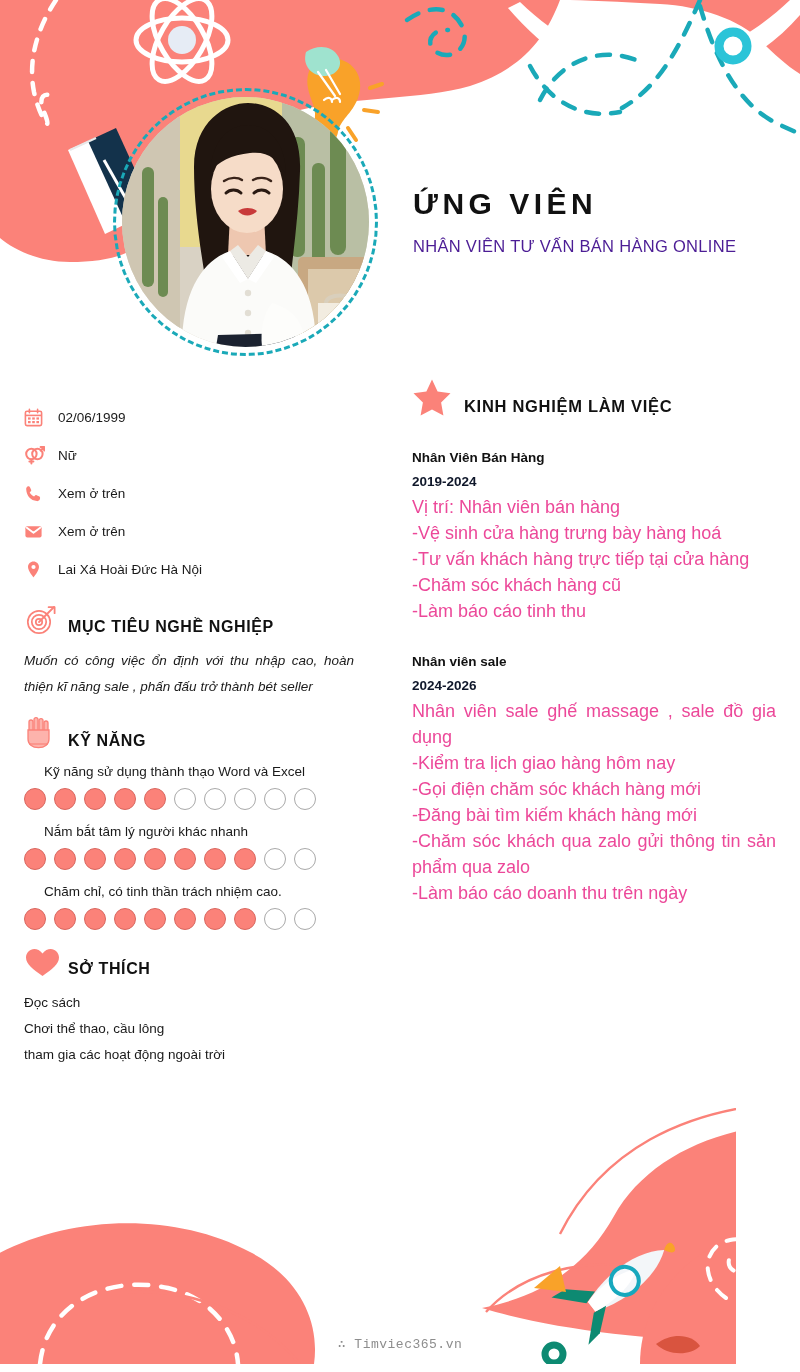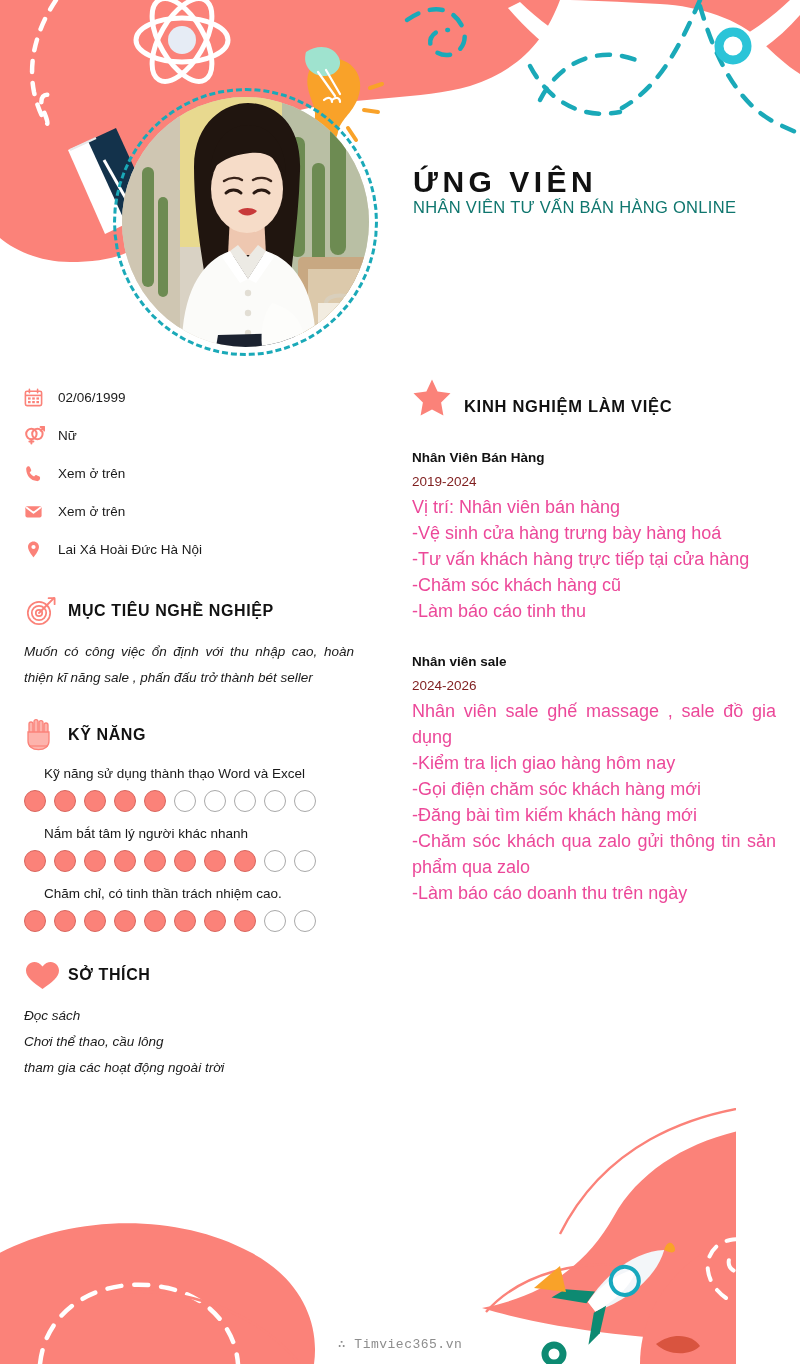--- a/index.html
+++ b/index.html
@@ -28,59 +28,60 @@
     position:absolute; left:9px; top:9px; width:247px; height:250px;
     border-radius:50%; overflow:hidden;
   }
   .photo-inner svg { width:100%; height:100%; display:block; }
 
   
   .title-block { position:absolute; left:413px; top:165px; }
   .cand-name {
     font-size:30px; font-weight:bold; letter-spacing:4.5px; color:#111;
     line-height:1.1;
+    margin-top:22px;
   }
   .cand-role {
-    font-size:16.5px; color:#0f766e; letter-spacing:0.3px; 
-  }
-
-  
-  .col-left { position:absolute; left:24px; top:378px; width:330px; }
+    font-size:16.5px; color:#4c1d95; letter-spacing:0.3px; margin-top:17px;
+  }
+
+  
+  .col-left { position:absolute; left:24px; top:398px; width:330px; }
   .col-right { position:absolute; left:412px; top:378px; width:364px; }
 
   
   .contact-row { display:flex; align-items:center; height:38px; }
   .contact-ico { width:34px; flex:0 0 34px; display:flex; align-items:center; justify-content:flex-start; }
   .contact-txt { font-size:13.5px; color:#1a1a1a; }
 
   
-  .sec-head { display:flex; align-items:center; margin-top:27px; margin-bottom:12px; }
+  .sec-head { display:flex; align-items:flex-end; margin-top:16px; margin-bottom:12px; }
   .sec-ico { width:44px; flex:0 0 44px; display:flex; align-items:center; }
   .sec-title { font-size:16px; font-weight:bold; letter-spacing:0.6px; color:#111; }
 
   .body-text { font-size:13.5px; line-height:26px; color:#1a1a1a; text-align:justify;font-style:italic; }
 
   
   .skill { margin-top:14px; }
   .skill-label { font-size:13.5px; color:#1a1a1a; margin-bottom:9px;margin-left:20px; }
   .dots { display:flex; gap:8px; }
   .dot { width:22px; height:22px; border-radius:50%; box-sizing:border-box; }
   .dot.on { background:#fb8279; border:1px solid #d9675f; }
   .dot.off { background:#fff; border:1px solid #a9a9a9; }
 
   
-  .hobby-line { font-size:13.5px; line-height:26px; color:#1a1a1a;font-style:italic; }
+  .hobby-line { font-size:13.5px; line-height:26px; color:#1a1a1a; }
 
   
   .exp-head { display:flex; align-items:flex-end; margin-bottom:30px; }
   .exp-ico { width:52px; flex:0 0 52px; display:flex; align-items:center; }
   .exp-title { font-size:16.5px; font-weight:bold; letter-spacing:0.7px; color:#111; }
   .job { margin-bottom:26px; }
   .job-role { font-size:13.5px; font-weight:bold; color:#111; line-height:24px; }
-  .job-years { font-size:13.5px; font-weight:normal; color:#7f1d1d; line-height:24px; }
+  .job-years { font-size:13.5px; font-weight:bold; color:#0f172a; line-height:24px; }
   .job-line { font-size:18px; color:#ec4899; line-height:26px; text-align:justify; }
 
   
   .footer-dec { position:absolute; left:0; top:1092px; width:736px; height:272px; overflow:hidden; }
   .footer-dec svg { position:absolute; left:0; top:0; }
   .watermark {
     position:absolute; left:0; bottom:12px; width:800px; text-align:center;
     font-family:"Liberation Mono", monospace; font-size:13px; color:#8d8d8d; letter-spacing:0.5px;
   }
 </style>

